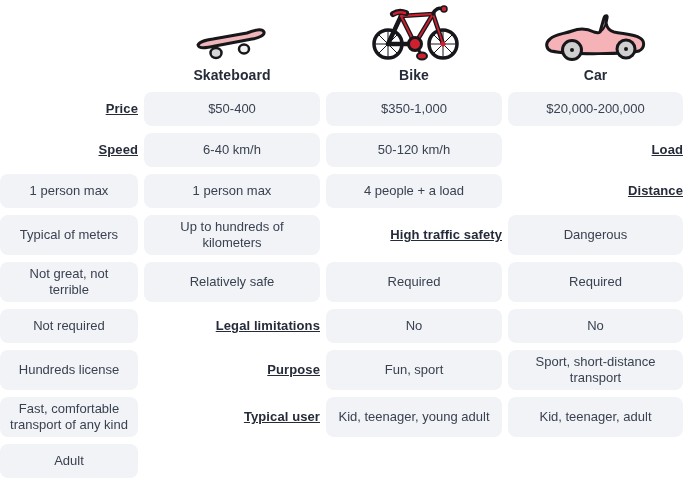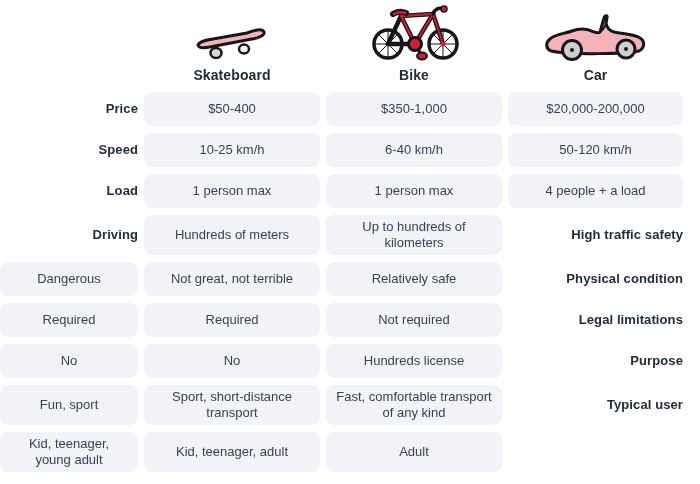--- a/index.html
+++ b/index.html
@@ -48,20 +48,21 @@
   .row-label {
     display: flex;
     align-items: center;
     justify-content: flex-end;
     text-align: right;
     font-weight: bold;
     font-size: 13px;
     line-height: 16px;
     color: var(--label-text);
     letter-spacing: .1px;
+    text-decoration: underline;
   }
   .value-cell {
     background: var(--cell-bg);
     border-radius: 8px;
     min-height: 34px;
     display: flex;
     align-items: center;
     justify-content: center;
     text-align: center;
     font-size: 13px;
@@ -142,35 +143,33 @@
       </svg>
     </div>
     <div class="col-label">Car</div>
   </div>
 
 <div class="row-label">Price</div>
     <div class="value-cell">$50-400</div>
     <div class="value-cell">$350-1,000</div>
     <div class="value-cell">$20,000-200,000</div>
     <div class="row-label">Speed</div>
-    <div class="value-cell">10-25 km/h</div>
     <div class="value-cell">6-40 km/h</div>
     <div class="value-cell">50-120 km/h</div>
     <div class="row-label">Load</div>
     <div class="value-cell">1 person max</div>
     <div class="value-cell">1 person max</div>
     <div class="value-cell">4 people + a load</div>
-    <div class="row-label">Driving</div>
-    <div class="value-cell">Hundreds of meters</div>
+    <div class="row-label">Distance</div>
+    <div class="value-cell">Typical of meters</div>
     <div class="value-cell">Up to hundreds of kilometers</div>
     <div class="row-label">High traffic safety</div>
     <div class="value-cell">Dangerous</div>
     <div class="value-cell">Not great, not terrible</div>
     <div class="value-cell">Relatively safe</div>
-    <div class="row-label">Physical condition</div>
     <div class="value-cell">Required</div>
     <div class="value-cell">Required</div>
     <div class="value-cell">Not required</div>
     <div class="row-label">Legal limitations</div>
     <div class="value-cell">No</div>
     <div class="value-cell">No</div>
     <div class="value-cell">Hundreds license</div>
     <div class="row-label">Purpose</div>
     <div class="value-cell">Fun, sport</div>
     <div class="value-cell">Sport, short-distance transport</div>

